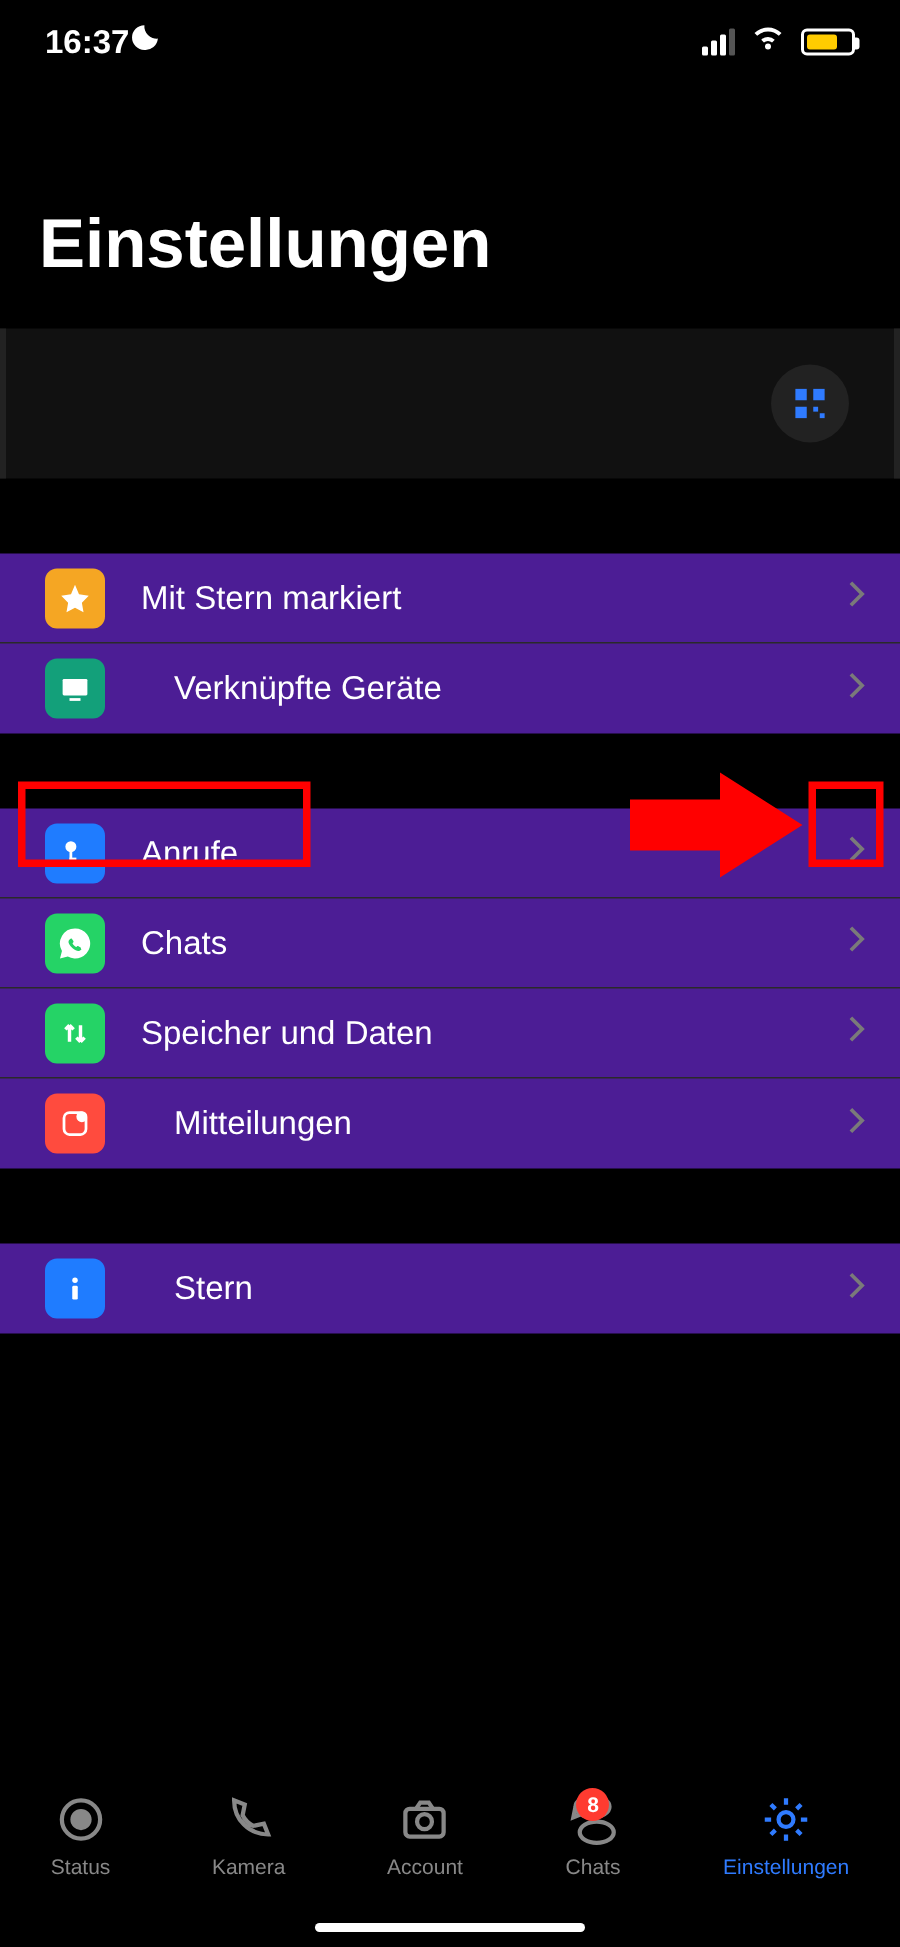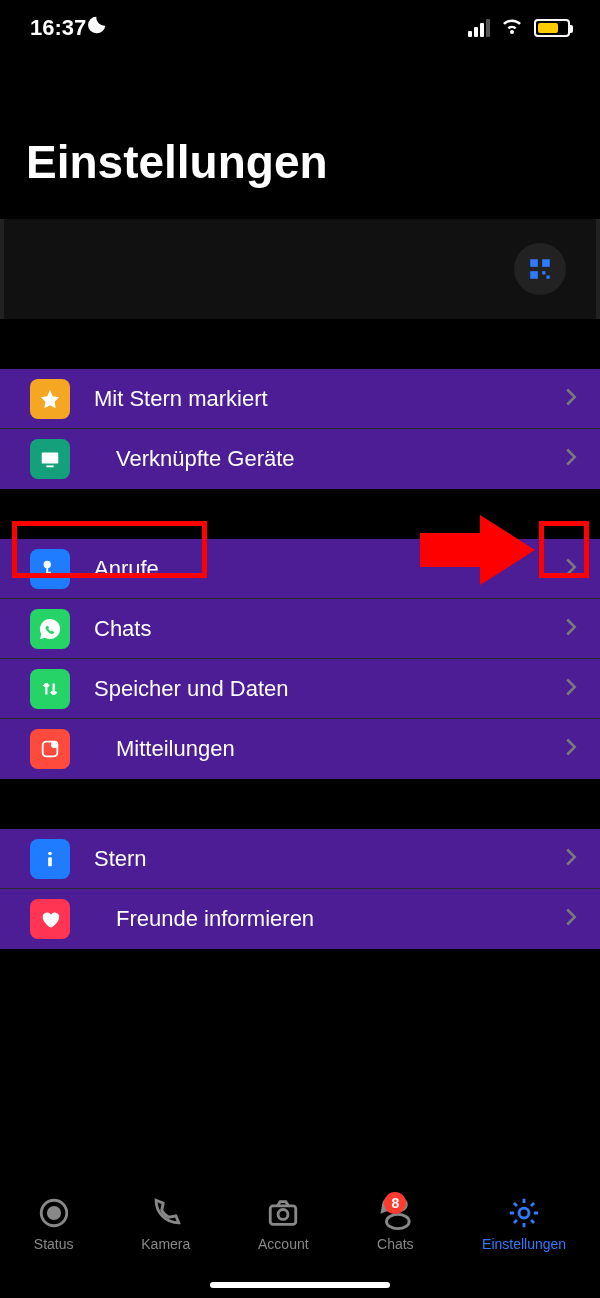--- a/index.html
+++ b/index.html
@@ -253,33 +253,20 @@
           <rect x="10" y="10" width="4" height="10" rx="1"></rect>
         </svg>
     </div>
     <span class="row-label">Stern</span>
     <span class="chevron">
       <svg viewBox="0 0 10 16" fill="none" stroke="#7a7a7a" stroke-width="2">
           <path d="M2 2l6 6-6 6"></path>
         </svg>
     </span>
   </div>
-  <div class="row">
-    <div class="row-icon" style="background:#ff3553">
-      <svg viewBox="0 0 24 24" width="22" height="22" fill="#fff">
-          <path d="M12 21s-8-5.3-8-11a5 5 0 019-3 5 5 0 019 3c0 5.7-8 11-8 11z"></path>
-        </svg>
-    </div>
-    <span class="row-label">Freunde informieren</span>
-    <span class="chevron">
-      <svg viewBox="0 0 10 16" fill="none" stroke="#7a7a7a" stroke-width="2">
-          <path d="M2 2l6 6-6 6"></path>
-        </svg>
-    </span>
-  </div>
 </div>
 
 <div class="hl-box" style="left:12px; top:521px; width:195px; height:57px;"></div>
 <div class="hl-box" style="left:539px; top:521px; width:50px; height:57px;"></div>
 <div class="red-arrow" style="left:420px; top:505px;">
   <svg width="120" height="90" viewBox="0 0 120 90">
     <polygon points="0,28 60,28 60,10 115,45 60,80 60,62 0,62" fill="#ff0000"></polygon>
   </svg>
 </div>
 

